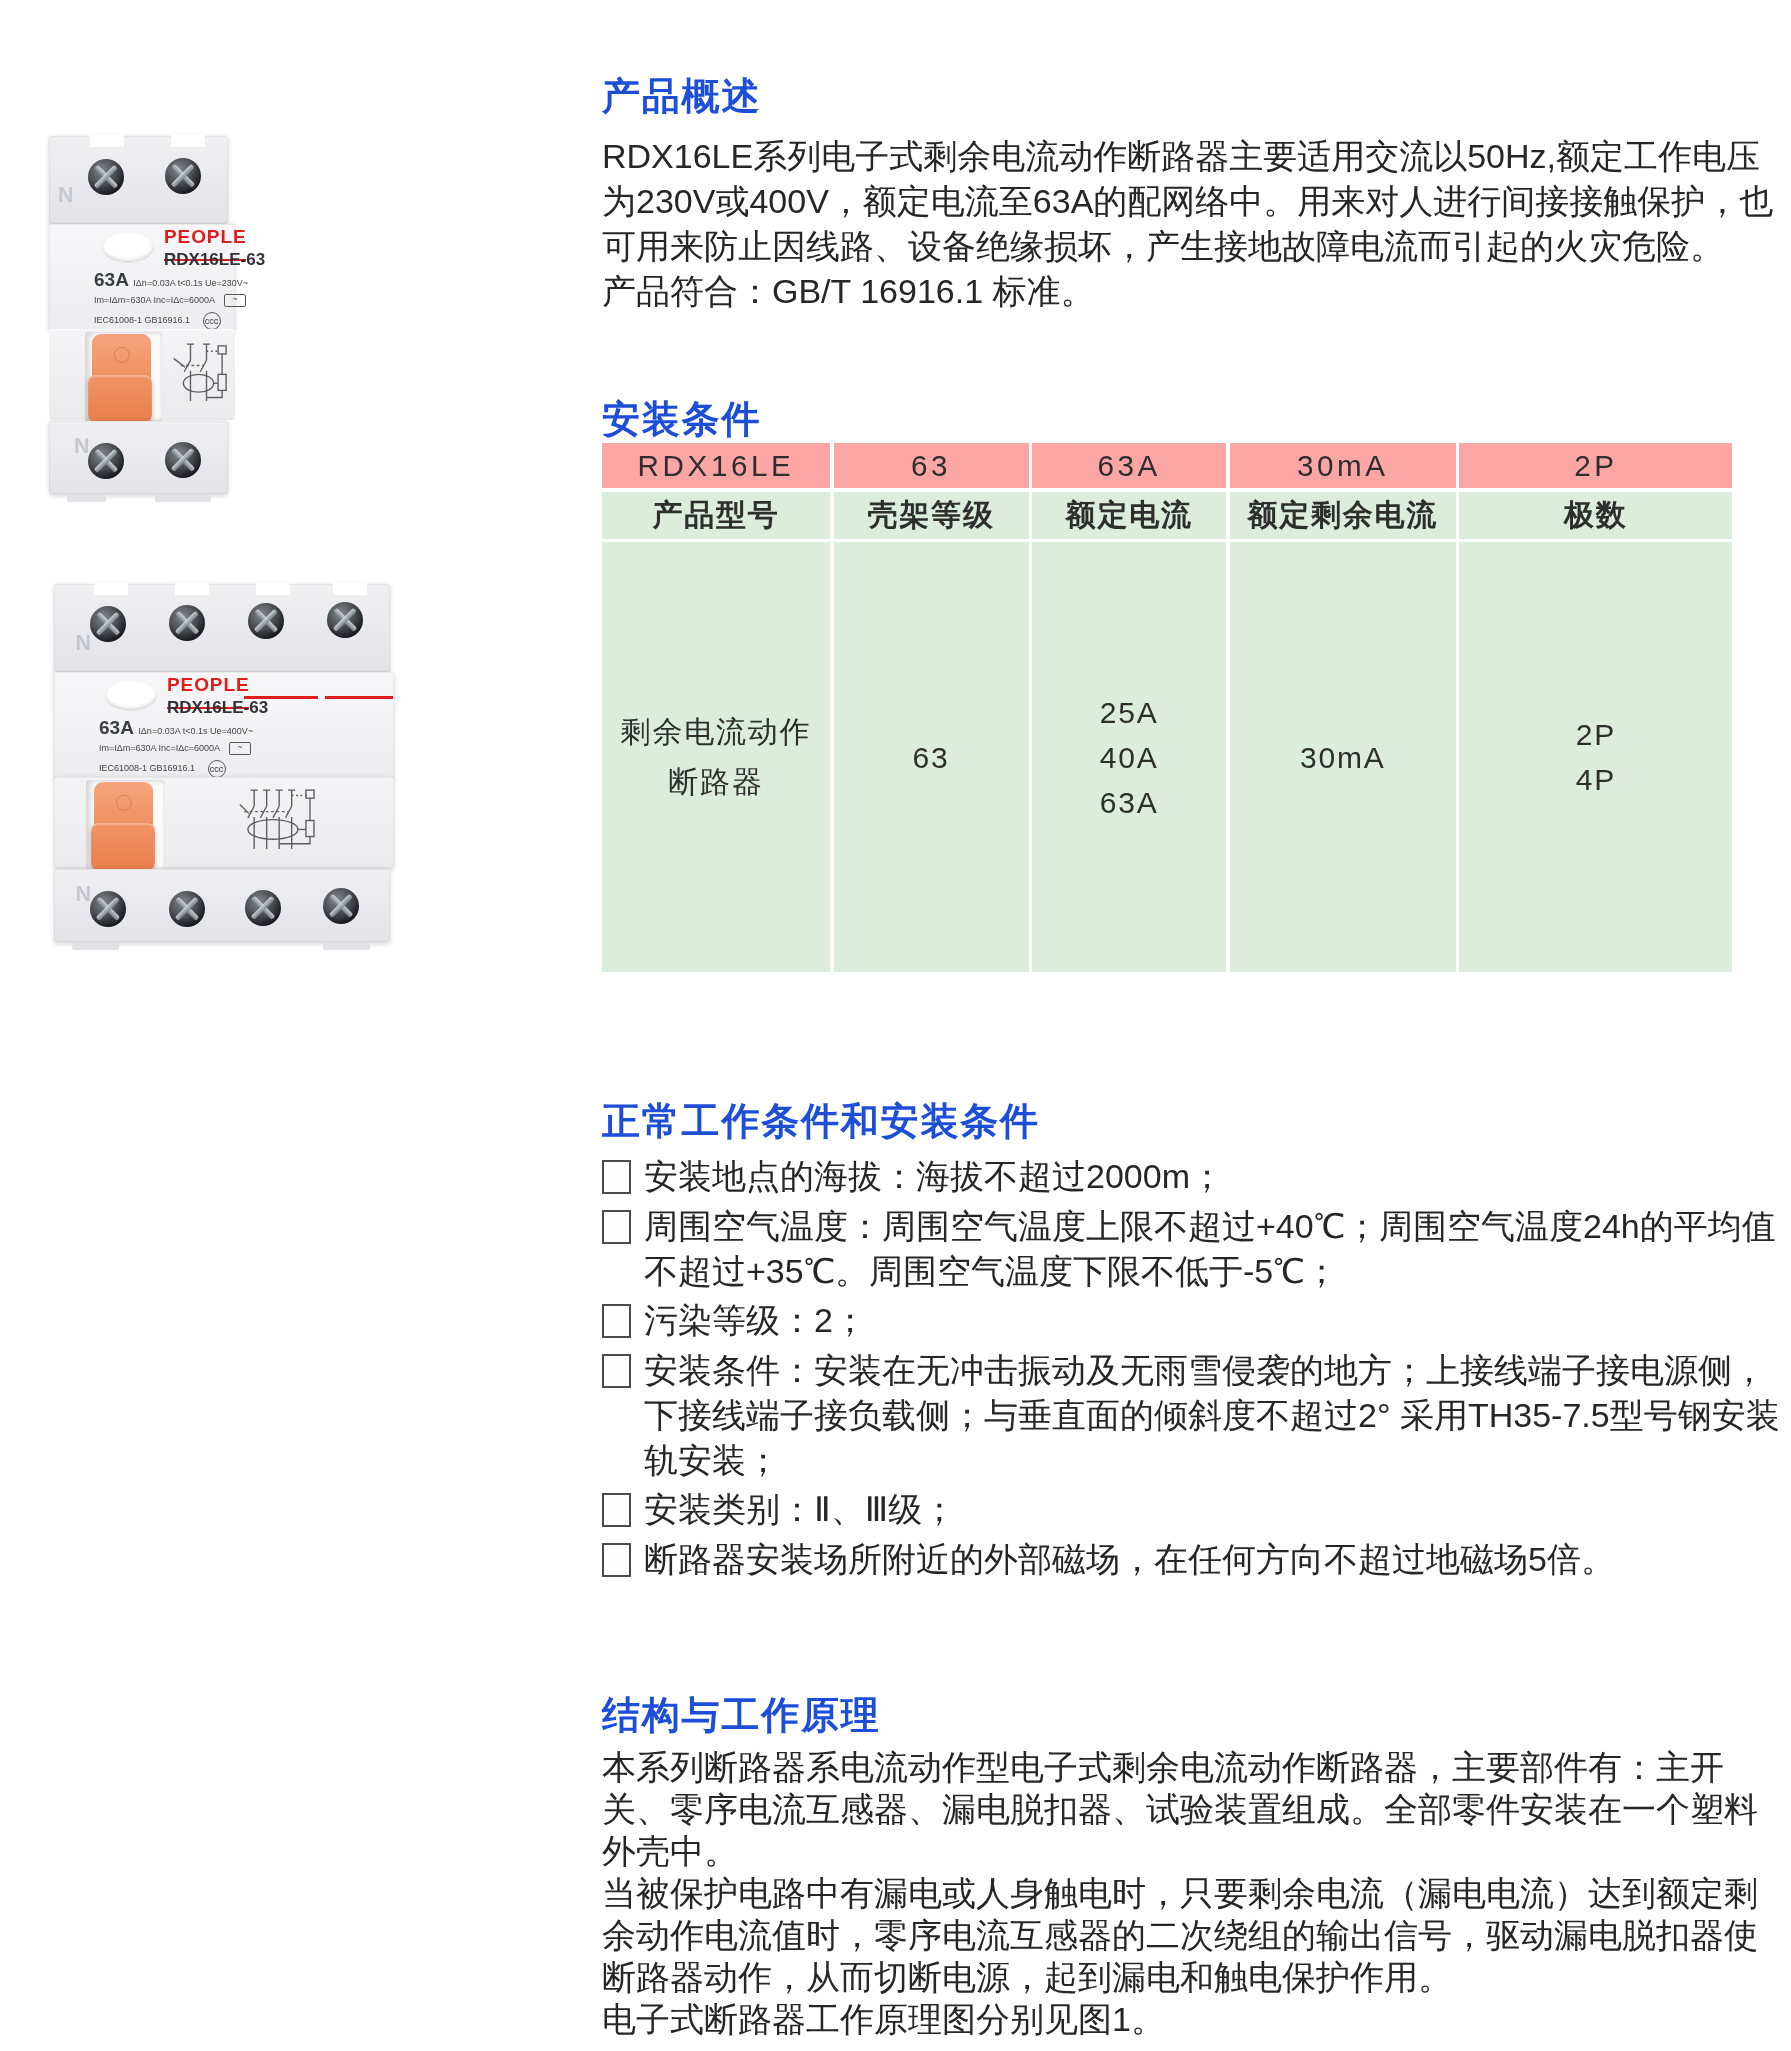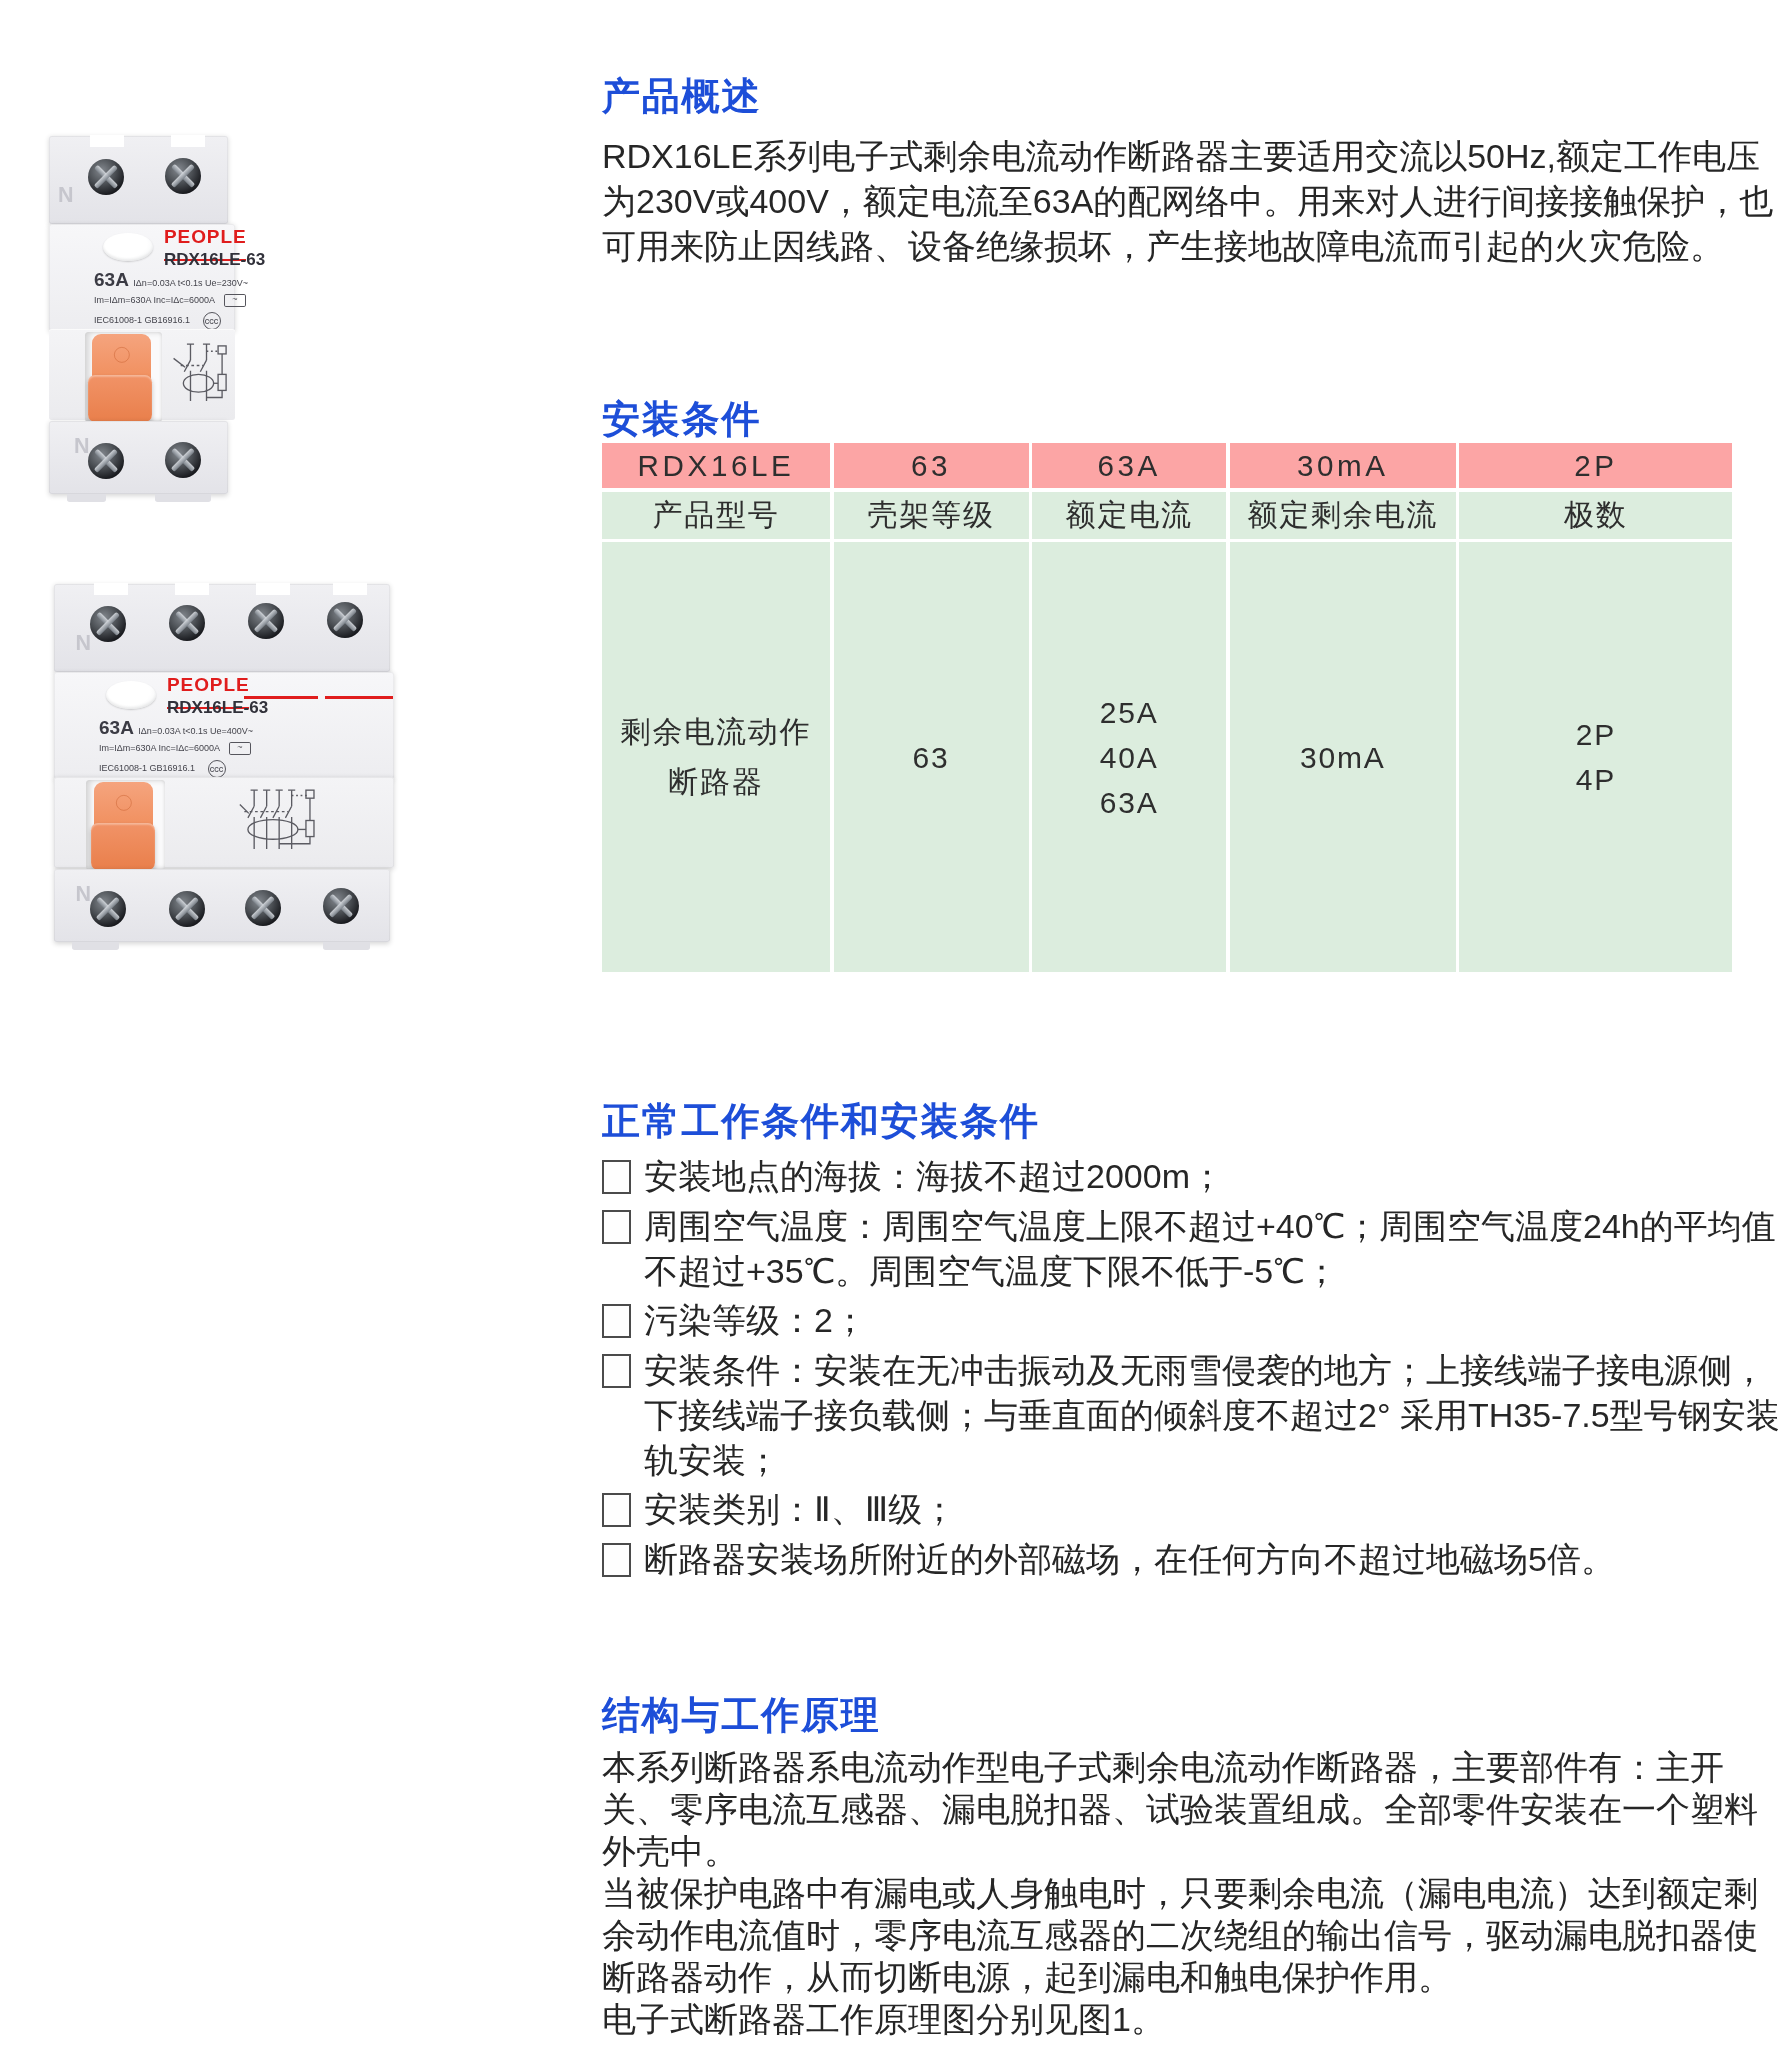--- a/index.html
+++ b/index.html
@@ -19,21 +19,21 @@
 
   
   #sel-table{
     position:absolute;left:602px;top:443px;
     display:grid;grid-template-columns:228px 195px 194px 226px 273px;
     grid-template-rows:45px 47px 430px;gap:3.6px;
   }
   .cell{display:flex;align-items:center;justify-content:center;text-align:center;
         font-size:29.6px;color:#2e2e2e;}
   .hdr{background:#fca5a5;letter-spacing:3.6px;}
-  .lbl{background:#dcedde;font-size:30px;letter-spacing:1.8px;}
+  .lbl{background:#dcedde;font-size:30px;letter-spacing:1.8px;font-weight:bold;}
   .dat{background:#dcedde;font-size:30px;flex-direction:column;line-height:45px;letter-spacing:1.8px;}
   .dat .ln{display:block;}
 
   
   #cond-list{position:absolute;left:602px;top:1154px;width:1188px;
              list-style:none;margin:0;padding:0;}
   #cond-list li{position:relative;padding-left:42px;margin-bottom:4.5px;
                 font-size:34px;line-height:45px;color:#262626;}
   .cb{position:absolute;left:0;top:6.3px;width:29px;height:34px;box-sizing:border-box;
       border:2.7px solid #4b4b4b;background:#fefefe;}
@@ -192,20 +192,21 @@
     <div class="screw" style="left:191px;top:20.6px;"></div>
     <div class="screw" style="left:269px;top:19px;"></div>
   </div>
   <div class="foot" style="left:18px;top:358px;width:47px;height:8px;"></div>
   <div class="foot" style="left:269px;top:358px;width:47px;height:8px;"></div>
 </div>
 
 <h2 class="sec-heading" style="top:39px;">产品概述</h2>
 <div class="flow-text" id="overview-text">
   <p>RDX16LE系列电子式剩余电流动作断路器主要适用交流以50Hz,额定工作电压为230V或400V，额定电流至63A的配网络中。用来对人进行间接接触保护，也可用来防止因线路、设备绝缘损坏，产生接地故障电流而引起的火灾危险。</p>
+  <p>产品符合：GB/T 16916.1 标准。</p>
 </div>
 
 <h2 class="sec-heading" style="top:362px;">安装条件</h2>
 <div id="sel-table">
   <div class="cell hdr">RDX16LE</div>
   <div class="cell hdr">63</div>
   <div class="cell hdr">63A</div>
   <div class="cell hdr">30mA</div>
   <div class="cell hdr">2P</div>
 

